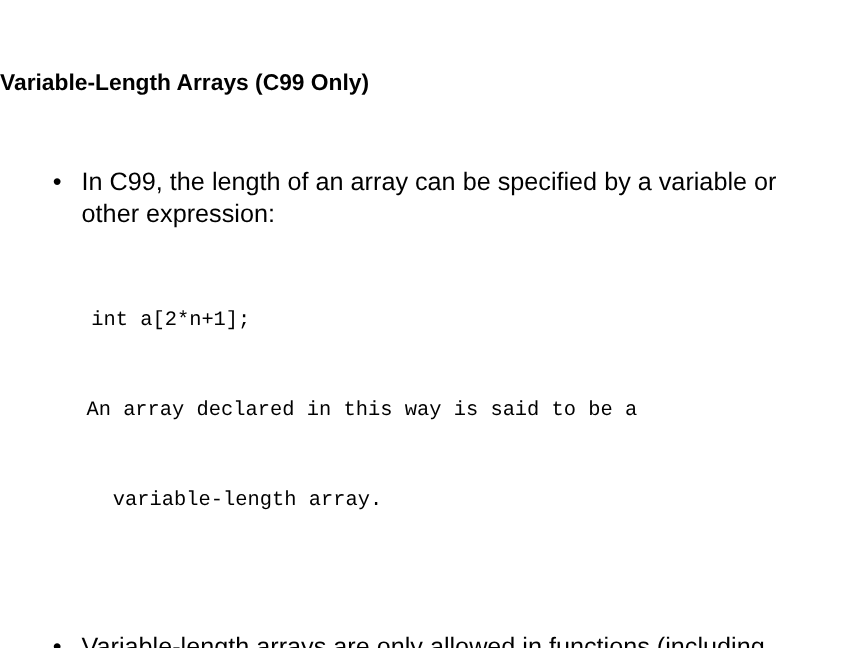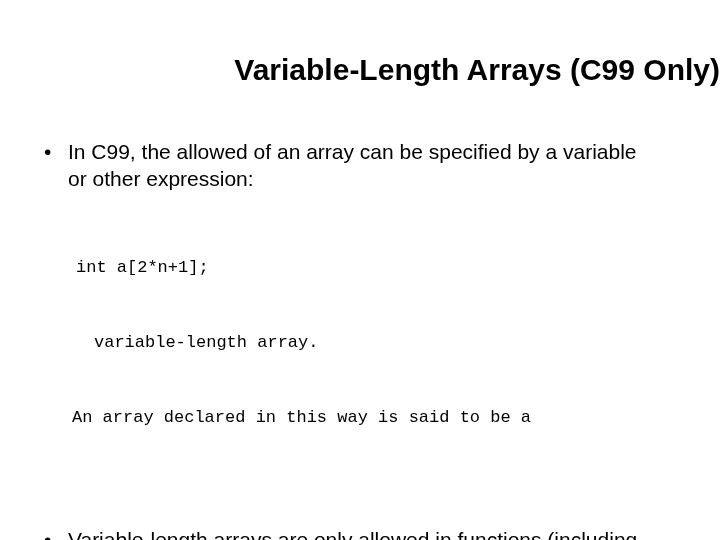--- a/index.html
+++ b/index.html
@@ -19,23 +19,23 @@
     color: #000000;
     -webkit-font-smoothing: none;
   }
 
   
   #slide-title {
     position: absolute;
     left: 0;
     top: 52px;
     width: 720px;
-    text-align: right;
+    text-align: left;
     font-family: "Liberation Sans", sans-serif;
-    font-size: 30px;
+    font-size: 19px;
     font-weight: bold;
     line-height: 36px;
     letter-spacing: 0px;
     color: #000000;
     white-space: nowrap;
   }
 
   
   #body-content {
     position: absolute;
@@ -104,27 +104,27 @@
 <body>
 
 <div id="slide">
 
   <div id="slide-title">Variable-Length Arrays (C99 Only)</div>
 
   <div id="body-content">
 
     <div class="bullet-item" id="bullet-1">
       <span class="bullet-marker">•</span>
-      <span class="bullet-text">In C99, the allowed of an array can be specified by a variable or other expression:</span>
+      <span class="bullet-text">In C99, the length of an array can be specified by a variable or other expression:</span>
     </div>
 
     <div id="code-block">
       <span class="code-line code-line-decl">int a[2*n+1];</span>
+      <span class="code-line">An array declared in this way is said to be a</span>
       <span class="code-line code-line-wrap">variable-length array.</span>
-      <span class="code-line">An array declared in this way is said to be a</span>
     </div>
 
     <div class="bullet-item" id="bullet-2">
       <span class="bullet-marker">•</span>
       <span class="bullet-text">Variable-length arrays are only allowed in functions (including main).</span>
     </div>
 
   </div>
 </div>
 

